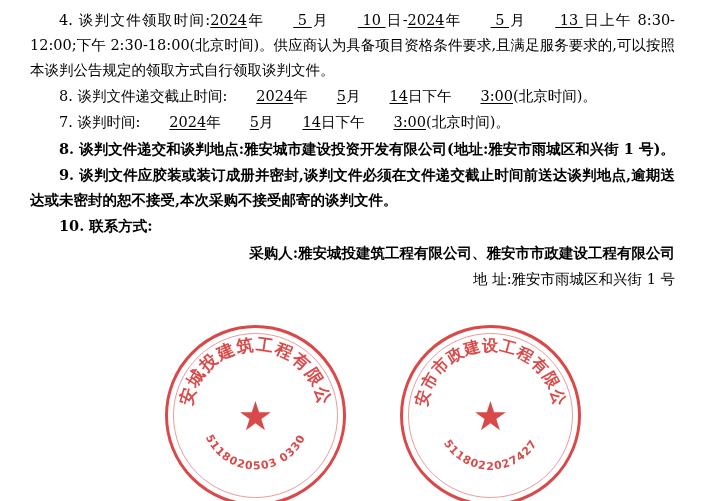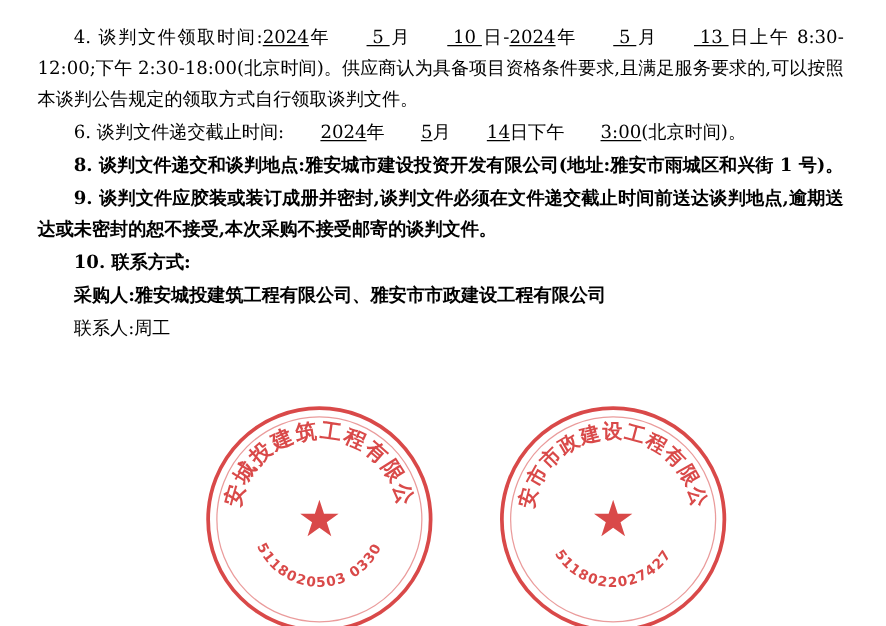--- a/index.html
+++ b/index.html
@@ -13,21 +13,21 @@
     font-family: "DejaVu Serif", "Liberation Serif", serif;
     color: #000000;
     overflow: hidden;
     position: relative;
   }
   .page {
     position: relative;
     width: 709px;
     height: 501px;
     box-sizing: border-box;
-    padding: 18px 34px 0 30px;
+    padding: 8px 34px 0 30px;
   }
   .para {
     font-size: 14.5px;
     line-height: 25px;
     margin: 0 0 1px 0;
     text-align: justify;
     text-justify: inter-ideograph;
     position: relative;
     z-index: 3;
   }
@@ -40,20 +40,21 @@
   }
   .sp {
     display: inline-block;
     min-width: 6px;
   }
   .bold {
     font-weight: bold;
   }
   .contact-block {
     margin-top: 2px;
+    text-align: right;
   }
   .contact-line {
     font-size: 14.5px;
     line-height: 26px;
     text-indent: 2em;
     position: relative;
     z-index: 3;
     margin: 0;
   }
 
@@ -121,42 +122,45 @@
 <body>
 
 <div class="page">
 
   <p class="para indent">
     <span>4. 谈判文件领取时间:</span><span class="u">2024</span><span>年</span><span class="u sp">&nbsp;5&nbsp;</span><span>月</span><span class="u sp">&nbsp;10&nbsp;</span><span>日-</span><span class="u">2024</span><span>年</span><span class="u sp">&nbsp;5&nbsp;</span><span>月</span><span class="u sp">&nbsp;13&nbsp;</span><span>日上午 8:30-12:00;下午 2:30-18:00(北京时间)。供应商认为具备项目资格条件要求,且满足服务要求的,可以按照本谈判公告规定的领取方式自行领取谈判文件。</span>
   </p>
 
 
   <p class="para indent">
-    <span>6. 谈判文件递交截止时间:</span><span class="u sp">2024</span><span>年</span><span class="u sp">5</span><span>月</span><span class="u sp">14</span><span>日下午</span><span class="u sp">3:00</span><span>(北京时间)。</span>
+    <span>8. 谈判文件递交截止时间:</span><span class="u sp">2024</span><span>年</span><span class="u sp">5</span><span>月</span><span class="u sp">14</span><span>日下午</span><span class="u sp">3:00</span><span>(北京时间)。</span>
   </p>
 
+  <p class="para indent">
+    <span>7. 谈判时间:</span><span class="u sp">2024</span><span>年</span><span class="u sp">5</span><span>月</span><span class="u sp">14</span><span>日下午</span><span class="u sp">3:00</span><span>(北京时间)。</span>
+  </p>
 
   <p class="para indent bold">
     <span>8. 谈判文件递交和谈判地点:雅安城市建设投资开发有限公司(地址:雅安市雨城区和兴街 1 号)。</span>
   </p>
 
   <p class="para indent bold">
     <span>9. 谈判文件应胶装或装订成册并密封,谈判文件必须在文件递交截止时间前送达谈判地点,逾期送达或未密封的恕不接受,本次采购不接受邮寄的谈判文件。</span>
   </p>
 
   <p class="para indent bold">
     <span>10. 联系方式:</span>
   </p>
 
   <div class="contact-block">
     <p class="contact-line bold">
       <span>采购人:</span><span>雅安城投建筑工程有限公司、雅安市市政建设工程有限公司</span>
     </p>
     <p class="contact-line">
-      <span>联系人:</span><span>周工</span>
+      <span>地  址:</span><span>雅安市雨城区和兴街 1 号</span>
     </p>
   </div>
 
   <div class="seal" id="seal-left">
     <div class="inner-ring"></div>
     <svg viewBox="0 0 175 175">
       <defs>
         <path id="arc-top-left" d="M 23,87 A 64,64 0 0 1 152,87"></path>
         <path id="arc-bot-left" d="M 33,87 A 54,54 0 0 0 142,87"></path>
       </defs>

